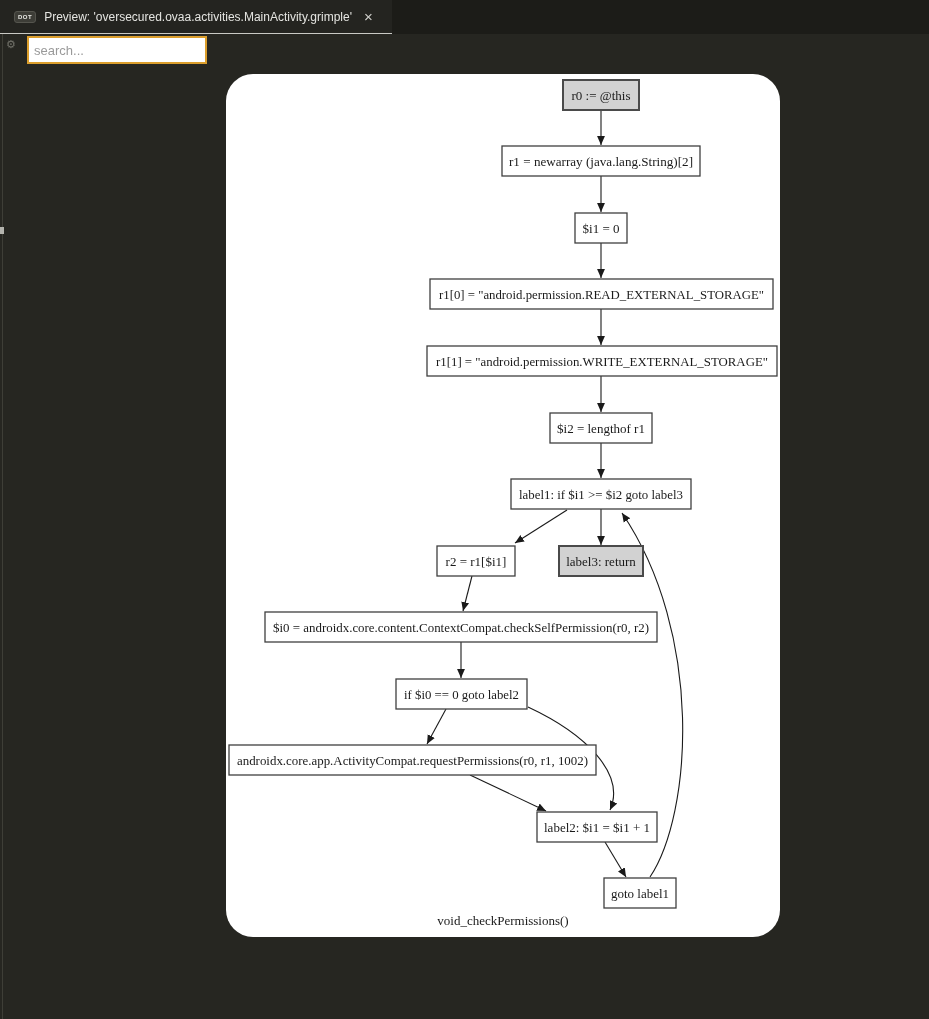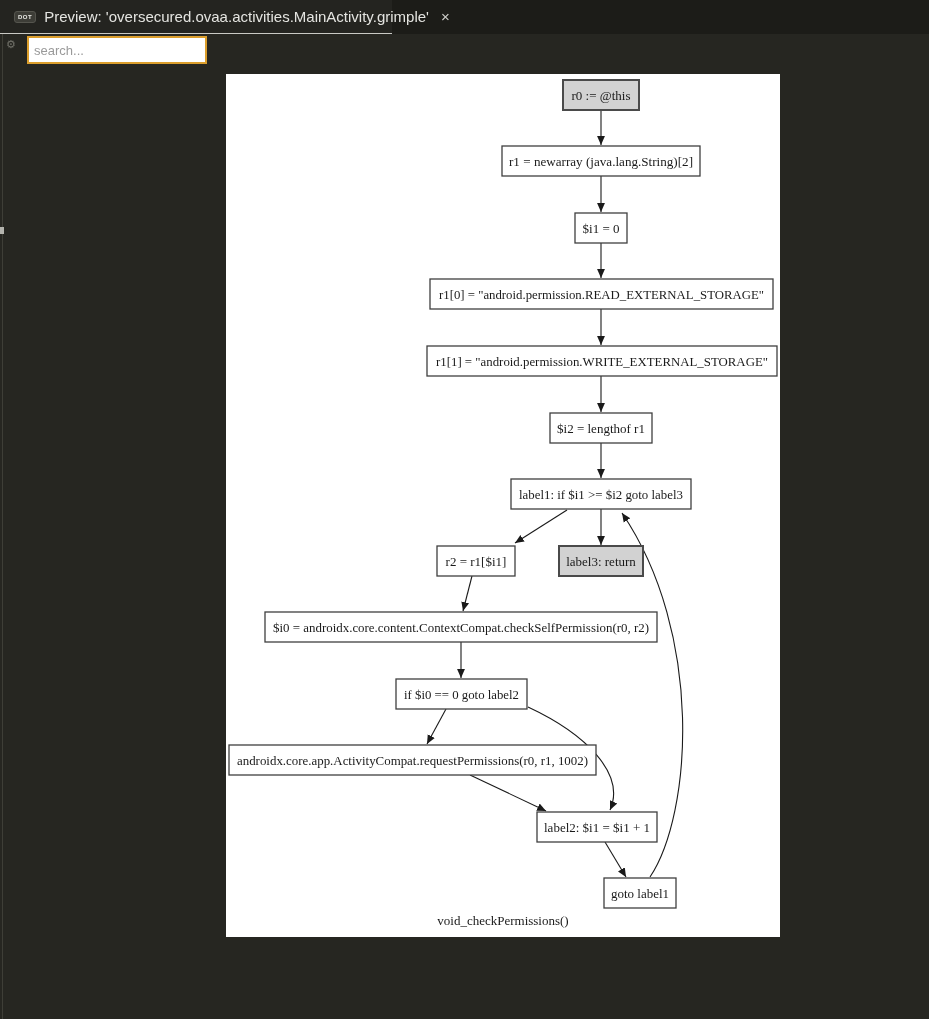--- a/index.html
+++ b/index.html
@@ -8,41 +8,41 @@
 
   
   .tabbar { position:absolute; left:0; top:0; width:929px; height:34px;
     background:#1c1c18; }
   .tab { position:absolute; left:0; top:0; width:392px; height:34px;
     background:#242420; display:flex; align-items:center; gap:8px;
     padding:0 10px 0 14px; border-bottom:1px solid #c9c9c4; cursor:pointer; }
   .dot-badge { font-size:6px; font-weight:bold; letter-spacing:.5px;
     color:#e8e8e4; background:#3d3d37; border:1px solid #55554e;
     border-radius:3px; padding:2px 3px; line-height:1; }
-  .tab-title { color:#e4e4e0; font-size:15px; white-space:nowrap; }
+  .tab-title { color:#e4e4e0; font-size:12px; white-space:nowrap; }
   .tab-close { color:#d0d0cc; font-size:15px; line-height:1; margin-left:4px;
     cursor:pointer; }
 
   
   .main { position:absolute; left:0; top:34px; width:929px; height:985px;
     background:#262621; }
   .sash-line { position:absolute; left:2px; top:0; width:1px; height:985px;
     background:#3e3e37; }
   .sash-handle { position:absolute; left:0; top:193px; width:4px; height:7px;
     background:#b4b4ae; }
   .gear { position:absolute; left:6px; top:4px; font-size:11px; color:#72726a;
     cursor:pointer; }
   .search { position:absolute; left:27px; top:2px; width:180px; height:22px;
     border:2px solid #db9e2c; background:#ffffff; font-size:13px; color:#444;
     padding:12px 5px; outline:none; font-family:"Liberation Sans", sans-serif; }
   .search::placeholder { color:#9a9a9a; }
 
   
   .canvas { position:absolute; left:226px; top:40px; width:554px; height:863px;
-    background:#ffffff; cursor:grab; }
+    background:#ffffff; cursor:grab;border-radius:27px; }
   svg text.nodelbl { font-family:"Liberation Serif","DejaVu Serif",serif;
     font-size:13px; fill:#1a1a1a; text-anchor:middle; }
   svg text.caption { font-family:"Liberation Serif","DejaVu Serif",serif;
     font-size:13px; fill:#1a1a1a; text-anchor:middle; }
   svg rect.node { stroke:#3f3f3f; stroke-width:1.3; }
   svg rect.node.gray { stroke:#4a4a4a; stroke-width:2; }
   svg .edge { stroke:#1a1a1a; stroke-width:1.1; fill:none; }
 </style>
 </head>
 <body>

